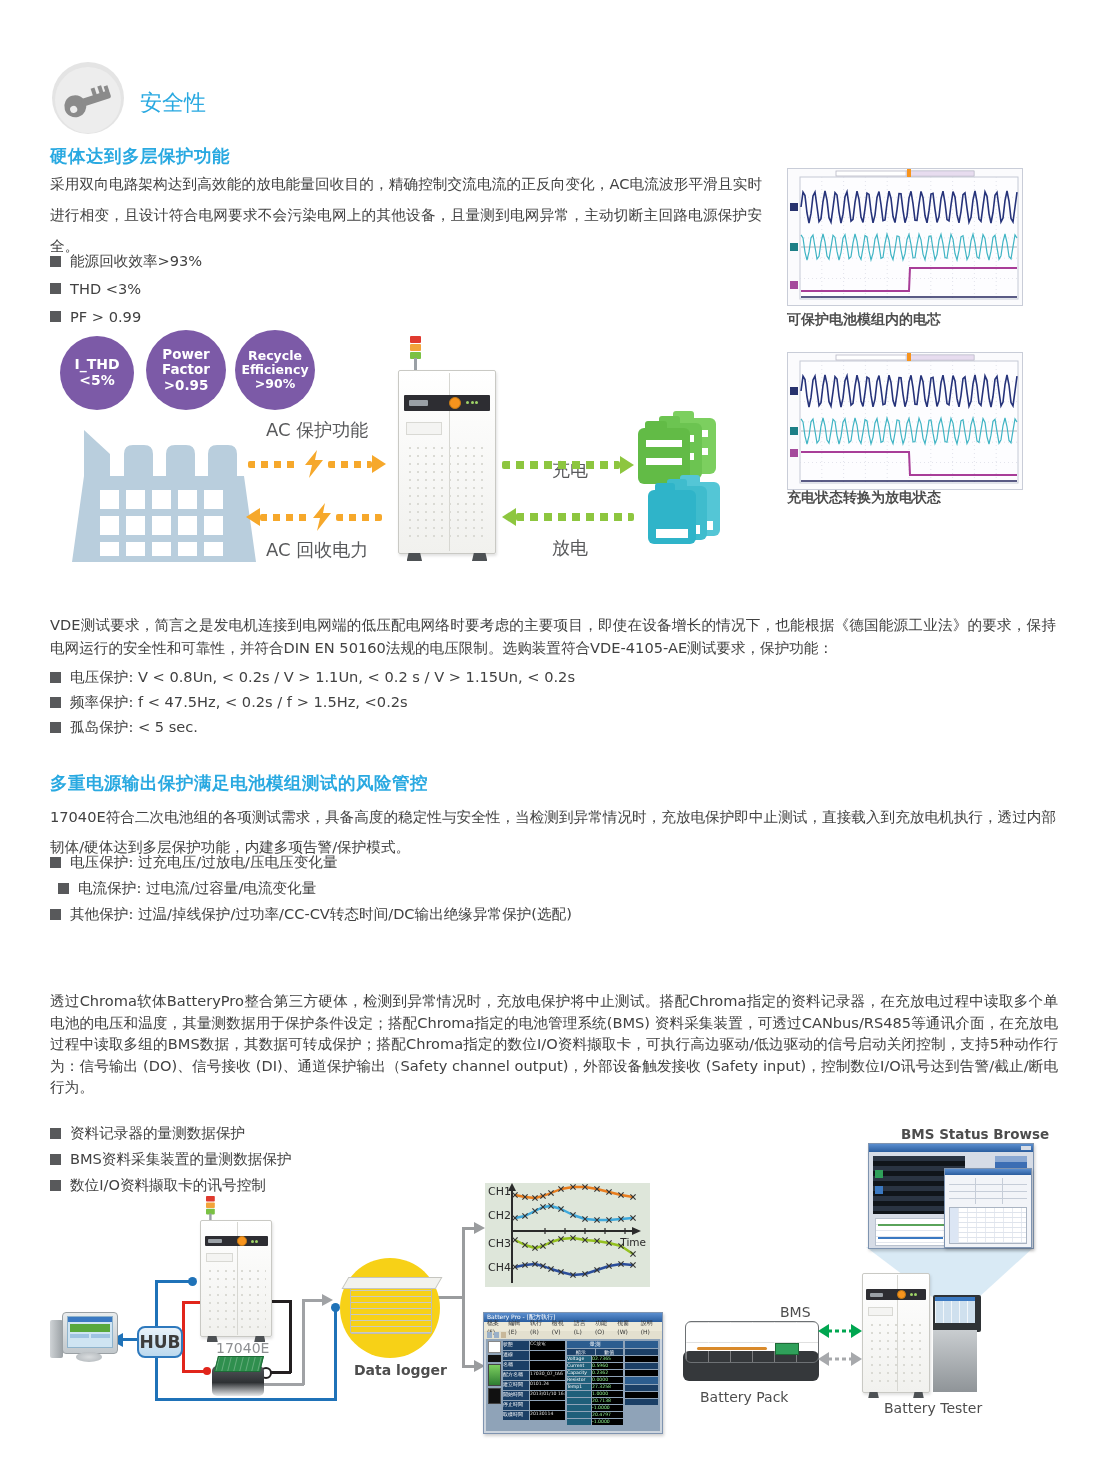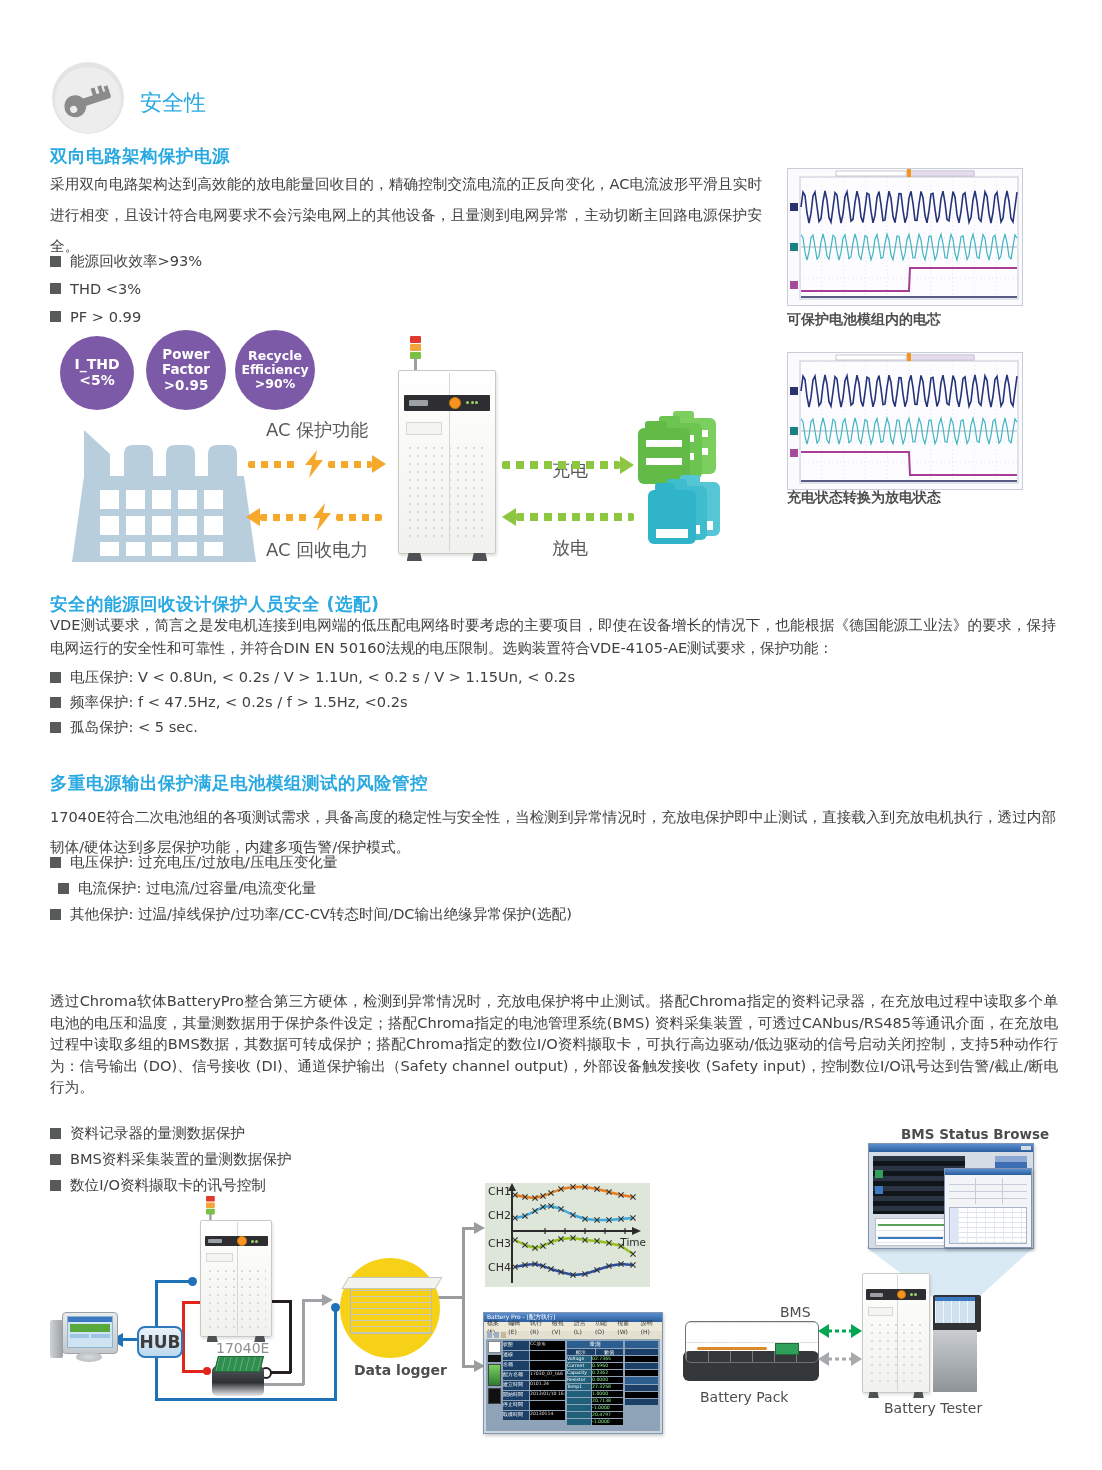--- a/index.html
+++ b/index.html
@@ -59,21 +59,21 @@
       <circle cx="24" cy="42" r="11"></circle>
       <circle cx="21.5" cy="44.5" r="3.6" fill="#ededed"></circle>
       <rect x="31" y="37" width="30" height="8" rx="2"></rect>
       <rect x="44" y="30" width="4" height="8"></rect>
       <rect x="51" y="30" width="4" height="8"></rect>
       <rect x="57" y="32" width="4" height="6"></rect>
     </g>
   </svg>
   <div class="abs" style="left:140px;top:88px;font-size:22px;color:#29a9e1;font-weight:500;">安全性</div>
 
-  <div class="sec-h" style="left:50px;top:144px;">双向电路架构保护电源</div>
+  <div class="sec-h" style="left:50px;top:144px;">硬体达到多层保护功能</div>
   <div class="body-t" style="left:50px;top:168px;width:712px;line-height:31px;">采用双向电路架构达到高效能的放电能量回收目的，精确控制交流电流的正反向变化，AC电流波形平滑且实时进行相变，且设计符合电网要求不会污染电网上的其他设备，且量测到电网异常，主动切断主回路电源保护安全。</div>
   <div class="blt" style="left:50px;top:252px;">
       <span>能源回收效率&gt;93%</span>
     </div>
   <div class="blt" style="left:50px;top:280px;">
       <span>THD &lt;3%</span>
     </div>
   <div class="blt" style="left:50px;top:308px;text-align:center;">
       <span>PF &gt; 0.99</span>
     </div>
@@ -248,21 +248,20 @@
         <div class="s1"></div>
       </div>
     <div class="batt" style="left:13px;top:4px;width:46px;height:54px;background:#3fbccd;">
         <div class="s1"></div>
       </div>
     <div class="batt" style="left:0;top:8px;width:48px;height:54px;background:#2fb4c9;">
         <div class="s1"></div>
       </div>
   </div>
 
-  <div class="sec-h" style="left:50px;top:592px;">安全的能源回收设计保护人员安全 (选配)</div>
   <div class="body-t" style="left:50px;top:614px;width:1006px;line-height:22.5px;">VDE测试要求，简言之是发电机连接到电网端的低压配电网络时要考虑的主要项目，即使在设备增长的情况下，也能根据《德国能源工业法》的要求，保持电网运行的安全性和可靠性，并符合DIN EN 50160法规的电压限制。选购装置符合VDE-4105-AE测试要求，保护功能：</div>
   <div class="blt" style="left:50px;top:668px;">
       <span>电压保护: V &lt; 0.8Un, &lt; 0.2s / V &gt; 1.1Un, &lt; 0.2 s / V &gt; 1.15Un, &lt; 0.2s</span>
     </div>
   <div class="blt" style="left:50px;top:693px;">
       <span>频率保护: f &lt; 47.5Hz, &lt; 0.2s / f &gt; 1.5Hz, &lt;0.2s</span>
     </div>
   <div class="blt" style="left:50px;top:718px;">
       <span>孤岛保护: &lt; 5 sec.</span>
     </div>

